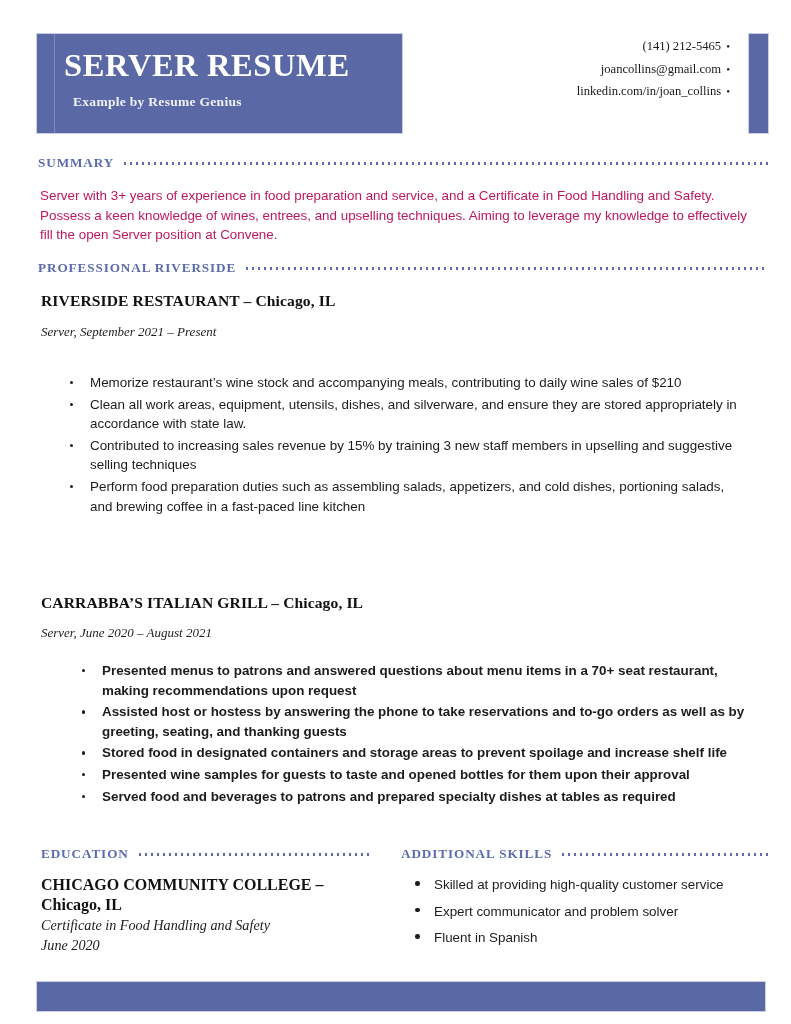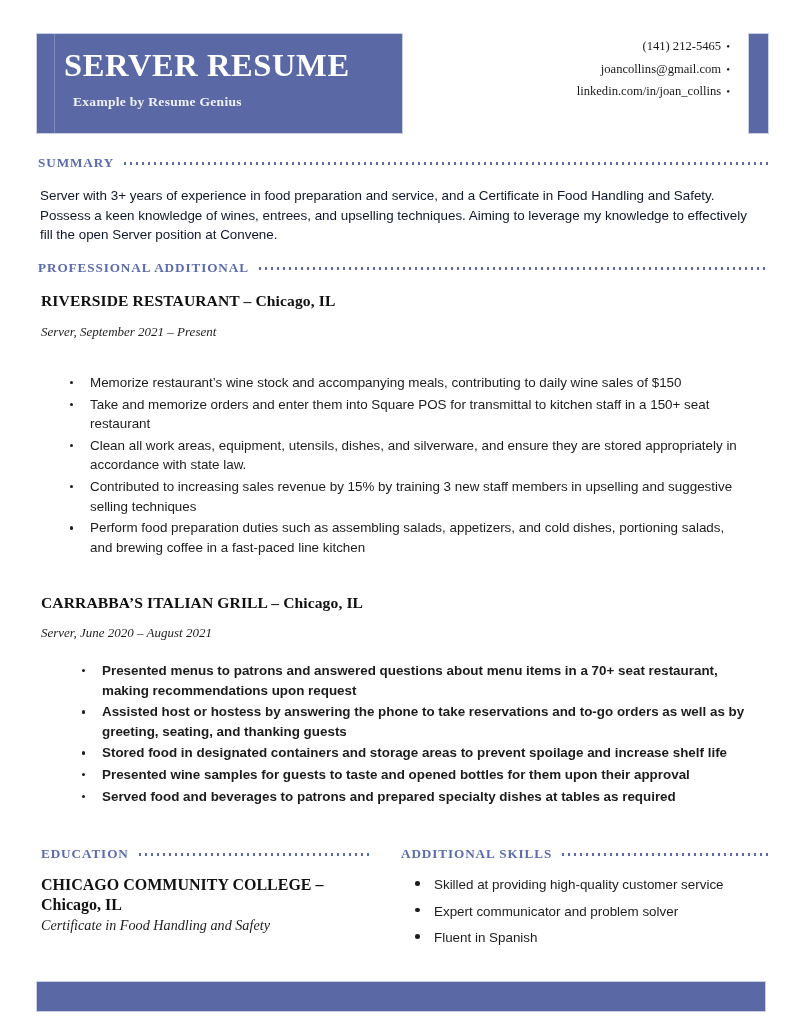--- a/index.html
+++ b/index.html
@@ -116,21 +116,21 @@
     background-size: 6px 3px;
     background-repeat: repeat-x;
     background-position: 0 center;
   }
 
   
   .body-text {
     font-family: "Liberation Sans", sans-serif;
     font-size: 13.4px;
     line-height: 19.6px;
-    color: #0f172a;
+    color: #be185d;
   }
 
   .job-title {
     font-family: "Liberation Serif", serif;
     font-weight: bold;
     font-size: 15.6px;
     color: #111111;
     letter-spacing: 0.1px;
   }
 
@@ -258,29 +258,28 @@
     <div class="accent-bar"></div>
   </div>
 
   <div class="section-head summary-head">
     <span class="label">SUMMARY</span>
     <span class="dots"></span>
   </div>
   <div class="body-text summary-body">Server with 3+ years of experience in food preparation and service, and a Certificate in Food Handling and Safety. Possess a keen knowledge of wines, entrees, and upselling techniques. Aiming to leverage my knowledge to effectively fill the open Server position at Convene.</div>
 
   <div class="section-head exp-head">
-    <span class="label">PROFESSIONAL ADDITIONAL</span>
+    <span class="label">PROFESSIONAL RIVERSIDE</span>
     <span class="dots"></span>
   </div>
 
   <div class="job-title job1-title">RIVERSIDE RESTAURANT – Chicago, IL</div>
   <div class="job-meta job1-meta">Server, September 2021 – Present</div>
   <ul class="bullets job1-bullets">
-    <li>Memorize restaurant’s wine stock and accompanying meals, contributing to daily wine sales of $150</li>
-    <li>Take and memorize orders and enter them into Square POS for transmittal to kitchen staff in a 150+ seat restaurant</li>
+    <li>Memorize restaurant’s wine stock and accompanying meals, contributing to daily wine sales of $210</li>
     <li>Clean all work areas, equipment, utensils, dishes, and silverware, and ensure they are stored appropriately in accordance with state law.</li>
     <li>Contributed to increasing sales revenue by 15% by training 3 new staff members in upselling and suggestive selling techniques</li>
     <li>Perform food preparation duties such as assembling salads, appetizers, and cold dishes, portioning salads, and brewing coffee in a fast-paced line kitchen</li>
   </ul>
 
   <div class="job-title job2-title">CARRABBA’S ITALIAN GRILL – Chicago, IL</div>
   <div class="job-meta job2-meta">Server, June 2020 – August 2021</div>
   <ul class="bullets job2-bullets">
     <li>Presented menus to patrons and answered questions about menu items in a 70+ seat restaurant, making recommendations upon request</li>
     <li>Assisted host or hostess by answering the phone to take reservations and to-go orders as well as by greeting, seating, and thanking guests</li>
@@ -289,20 +288,21 @@
     <li>Served food and beverages to patrons and prepared specialty dishes at tables as required</li>
   </ul>
 
   <div class="section-head edu-head">
     <span class="label">EDUCATION</span>
     <span class="dots"></span>
   </div>
   <div class="edu-body">
     <div class="edu-school">CHICAGO COMMUNITY COLLEGE – Chicago, IL</div>
     <div class="edu-degree">Certificate in Food Handling and Safety</div>
+    <div class="edu-date">June 2020</div>
   </div>
 
   <div class="section-head skills-head">
     <span class="label">ADDITIONAL SKILLS</span>
     <span class="dots"></span>
   </div>
   <div class="skills-body">
     <ul class="bullets">
       <li>Skilled at providing high-quality customer service</li>
       <li>Expert communicator and problem solver</li>

